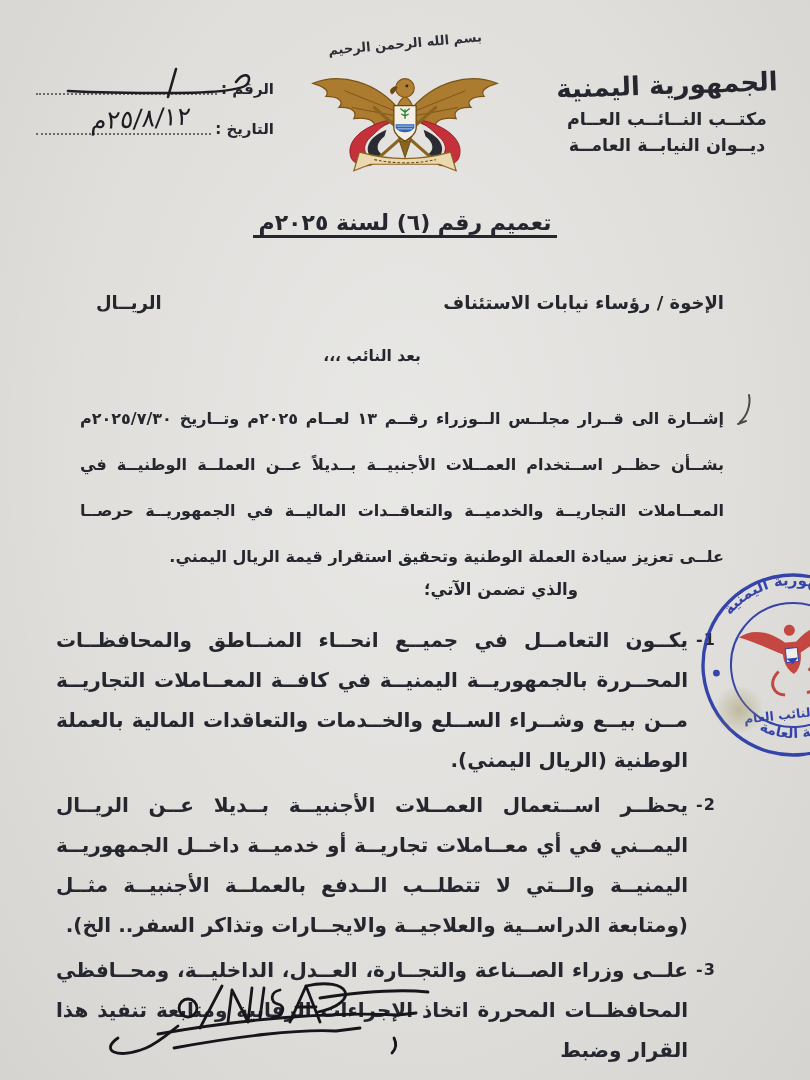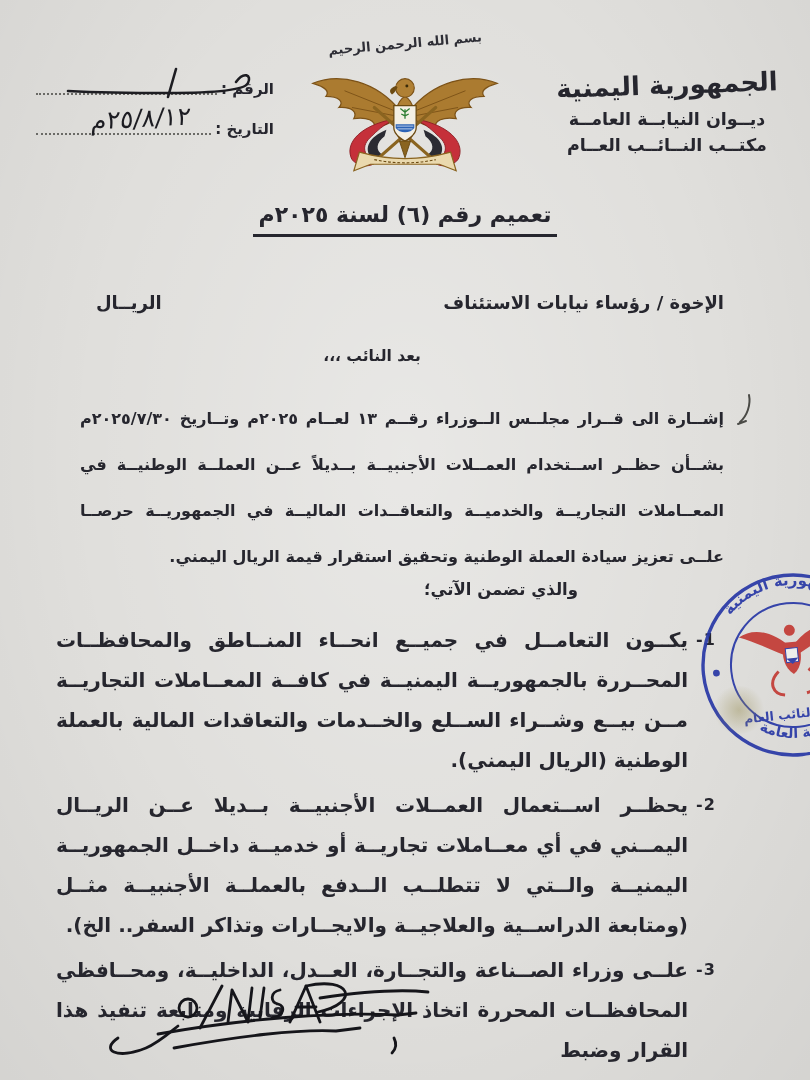--- a/index.html
+++ b/index.html
@@ -23,21 +23,21 @@
     transform:rotate(-3deg) skewX(-8deg);letter-spacing:1px;direction:rtl;
   }
   .emblem-wrap{position:absolute;top:36px;left:50%;transform:translateX(-50%);width:230px;text-align:center;}
   .basmala{font-size:13px;font-weight:bold;transform:rotate(-5deg);margin-bottom:1px;color:#2e2e36;letter-spacing:-.5px;}
   .hdr-right{position:absolute;top:70px;right:20px;width:246px;text-align:center;}
   .org-callig{font-size:26px;font-weight:bold;letter-spacing:-1px;transform:rotate(-2deg);margin-bottom:6px;}
   .org-line{font-size:17.5px;font-weight:bold;line-height:26px;letter-spacing:-.3px;}
   
   .doc-title{position:absolute;top:202px;left:0;right:0;text-align:center;}
   .doc-title span{display:inline-block;font-size:22px;font-weight:bold;
-    border-bottom:3px solid #26262e;padding:0 6px 7px;letter-spacing:-.5px;}
+    border-bottom:3px solid #26262e;padding:0 6px 0;letter-spacing:-.5px;margin-top:8px;}
   
   .addr-row{position:absolute;top:292px;right:86px;left:96px;display:flex;
     justify-content:space-between;font-weight:bold;font-size:18px;}
   .greeting{position:absolute;top:347px;left:0;right:66px;text-align:center;
     font-weight:bold;font-size:15.5px;}
   
   .intro{position:absolute;top:396px;right:86px;left:80px;
     font-size:16px;font-weight:bold;line-height:46px;text-align:justify;}
   .contains-line{position:absolute;top:580px;right:232px;font-size:16.5px;font-weight:bold;text-align:center;}
   .items{position:absolute;top:620px;right:82px;left:56px;}
@@ -108,22 +108,22 @@
       </g>
       <g>
         <path d="M66,106 L60,126 L78,119 L152,119 L170,126 L164,106 C132,115 98,115 66,106 Z" fill="#ead9ae" stroke="#8a6420" stroke-width="1.3"></path>
         <path d="M82,114 q33,7 66,0" stroke="#6b4a12" stroke-width="1.2" fill="none" stroke-dasharray="3,2"></path>
       </g>
     </svg>
   </div>
 
   <div class="hdr-right">
     <div class="org-callig">الجمهورية اليمنية</div>
+    <div class="org-line">مكتــب النــائــب العــام</div>
     <div class="org-line">ديــوان النيابــة العامــة</div>
-    <div class="org-line">مكتــب النــائــب العــام</div>
   </div>
 
   <div class="doc-title">
     <span>تعميم رقم (٦) لسنة ٢٠٢٥م</span>
   </div>
 
   <div class="addr-row">
     <span>الإخوة / رؤساء نيابات الاستئناف</span>
     <span>الريــال</span>
   </div>

